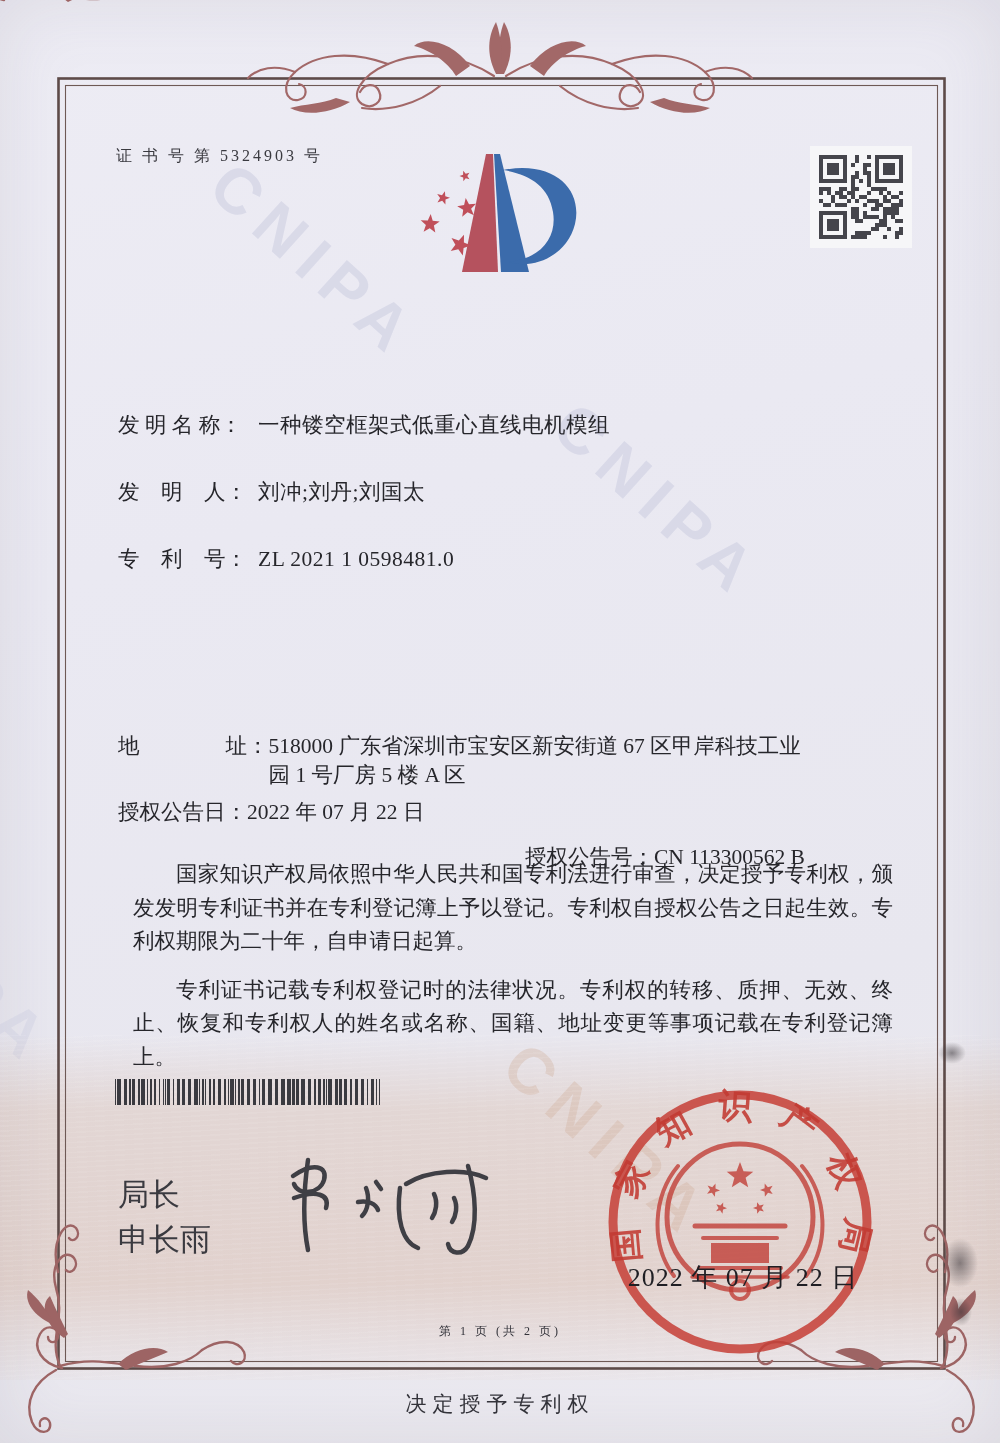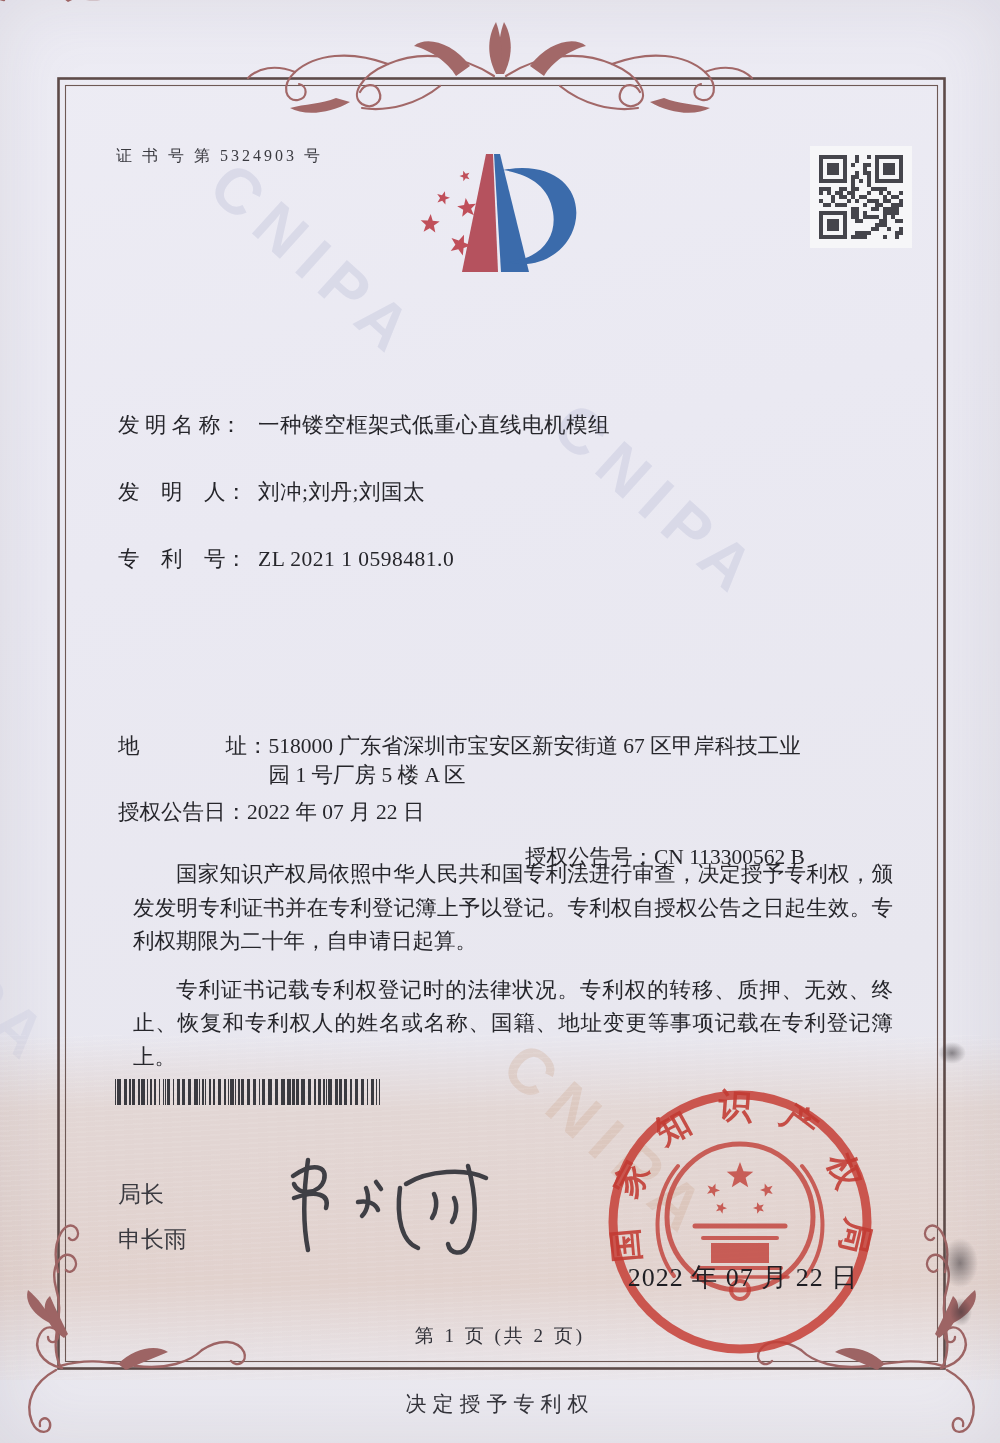--- a/index.html
+++ b/index.html
@@ -23,26 +23,26 @@
     font-size:47px;letter-spacing:28px;padding-left:28px;box-sizing:border-box;color:#3b3b41;}
   .row{position:absolute;left:118px;font-size:21.5px;white-space:nowrap;color:#26262b;}
   .row .lab{display:inline-block;min-width:140px;}
   .row .val{letter-spacing:.5px;}
   .addr .vwrap{display:inline-block;vertical-align:top;white-space:normal;width:640px;}
   .grant2{position:absolute;left:407px;top:0;margin-top:45px;}
   .paras{position:absolute;left:118px;top:843px;width:790px;font-size:21.5px;line-height:33.5px;
     text-align:justify;color:#26262b;}
   .paras p{margin:15px;text-indent:2em;}
   .barcode{position:absolute;left:115px;top:1079px;line-height:0;}
-  .sign{position:absolute;left:118px;top:1172px;font-size:23px;line-height:45px;color:#3a3a40;}
+  .sign{position:absolute;left:118px;top:1172px;font-size:31px;line-height:45px;color:#3a3a40;}
   .autograph{position:absolute;left:258px;top:1128px;}
   .seal{position:absolute;left:598px;top:1080px;}
   .seal-date{position:absolute;left:598px;top:1260px;width:290px;text-align:center;
     font-size:26px;letter-spacing:1px;color:#1f1f24;}
-  .pagenum{position:absolute;left:0;right:0;top:1323px;text-align:center;font-size:19px;letter-spacing:3px;color:#33333a;}
+  .pagenum{position:absolute;left:0;right:0;top:1323px;text-align:center;font-size:12px;letter-spacing:3px;color:#33333a;}
   .footnote{position:absolute;left:0;right:0;top:1390px;text-align:center;font-size:21px;letter-spacing:6px;color:#33333a;}
   .smudge{position:absolute;border-radius:50%;pointer-events:none;
     background:radial-gradient(closest-side,rgba(55,50,55,.55),rgba(55,50,55,0));}
 </style>
 </head>
 <body>
 
 <div class="page">
 
   <div class="wm" style="left:245px;top:148px;">CNIPA</div>

